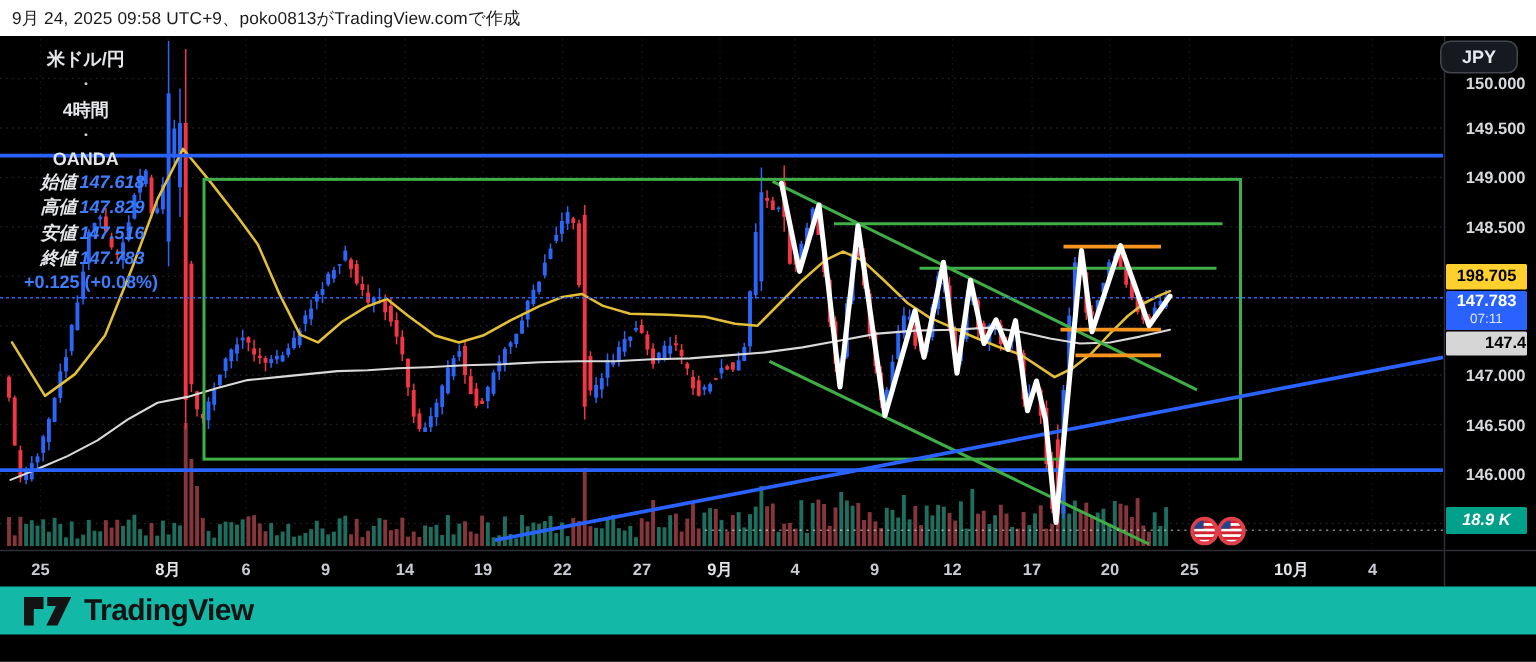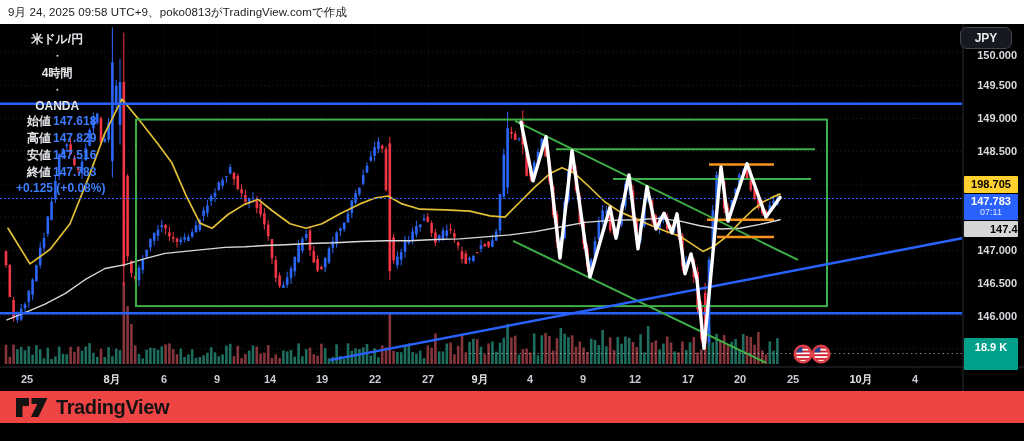--- a/index.html
+++ b/index.html
@@ -3,31 +3,31 @@
 <meta charset="utf-8">
 <style>
   * { margin:0; padding:0; box-sizing:border-box; }
   body { font-family:"Liberation Sans","DejaVu Sans",sans-serif; background:#888; }
   .page { position:relative; width:1024px; height:441px; background:#000; overflow:hidden; }
   .topbar { position:absolute; left:0; top:0; width:1024px; height:24px; background:#fff; z-index:5;padding-left:16px; }
   .topbar .caption { position:absolute; left:8px; top:5px; font-size:11.5px; color:#1c1c1c; letter-spacing:0.1px; }
   .chart-svg { position:absolute; left:0; top:0; z-index:1; }
   .legend { position:absolute; left:9px; top:31px; z-index:6; display:flex; align-items:center; font-size:12px; font-weight:700; color:#e4e6ea; white-space:nowrap;flex-direction:column; }
   .legend .sep { margin:0 3px; color:#cfd1d6; font-weight:400; }
-  .legend .pair { margin-left:9px; }
+  .legend .pair { margin-left:9px;font-style:italic; }
   .legend .val { color:#3e7dff; margin-left:2px; }
   .legend .chg { color:#3e7dff; margin-left:7px; }
   .jpy-btn { position:absolute; right:12px; top:27px; z-index:6; width:52px; height:22px; background:#16191f; border:1.5px solid #43464f; border-radius:7px; color:#e8e9ec; font-size:12px; font-weight:700; font-family:inherit; text-align:center; line-height:19px; cursor:pointer; }
   .badge { position:absolute; left:964px; width:54px; z-index:4; text-align:center; font-weight:700; font-size:11px; border-radius:1px; }
   .badge-yellow { background:#ffd02e; color:#000; height:17px; line-height:17px; }
   .badge-blue { background:#2962ff; color:#fff; height:26px; line-height:12px; padding-top:1px; }
   .badge-blue .cd { font-size:9px; font-weight:400; color:#dfe6ff; display:block; line-height:10px; }
   .badge-gray { background:#d6d6d6; color:#000; height:16px; line-height:16px;padding-left:26px; }
-  .badge-teal { background:#00a08b; color:#fff; height:32px; line-height:18px; }
-  .footer { position:absolute; left:0; top:391px; width:1024px; height:32px; background:#ef4444; z-index:5; display:flex; align-items:center; }
+  .badge-teal { background:#00a08b; color:#fff; height:18px; line-height:18px;font-style:italic; }
+  .footer { position:absolute; left:0; top:391px; width:1024px; height:32px; background:#14b8a6; z-index:5; display:flex; align-items:center; }
   .brand { display:flex; align-items:center; margin-left:15px; }
   .brand svg { display:block; }
   .brand .brand-text { font-size:20px; font-weight:800; color:#131313; margin-left:7px; letter-spacing:-0.4px; }
 </style>
 </head>
 <body>
 
 <div class="page">
 
   <div class="topbar">

